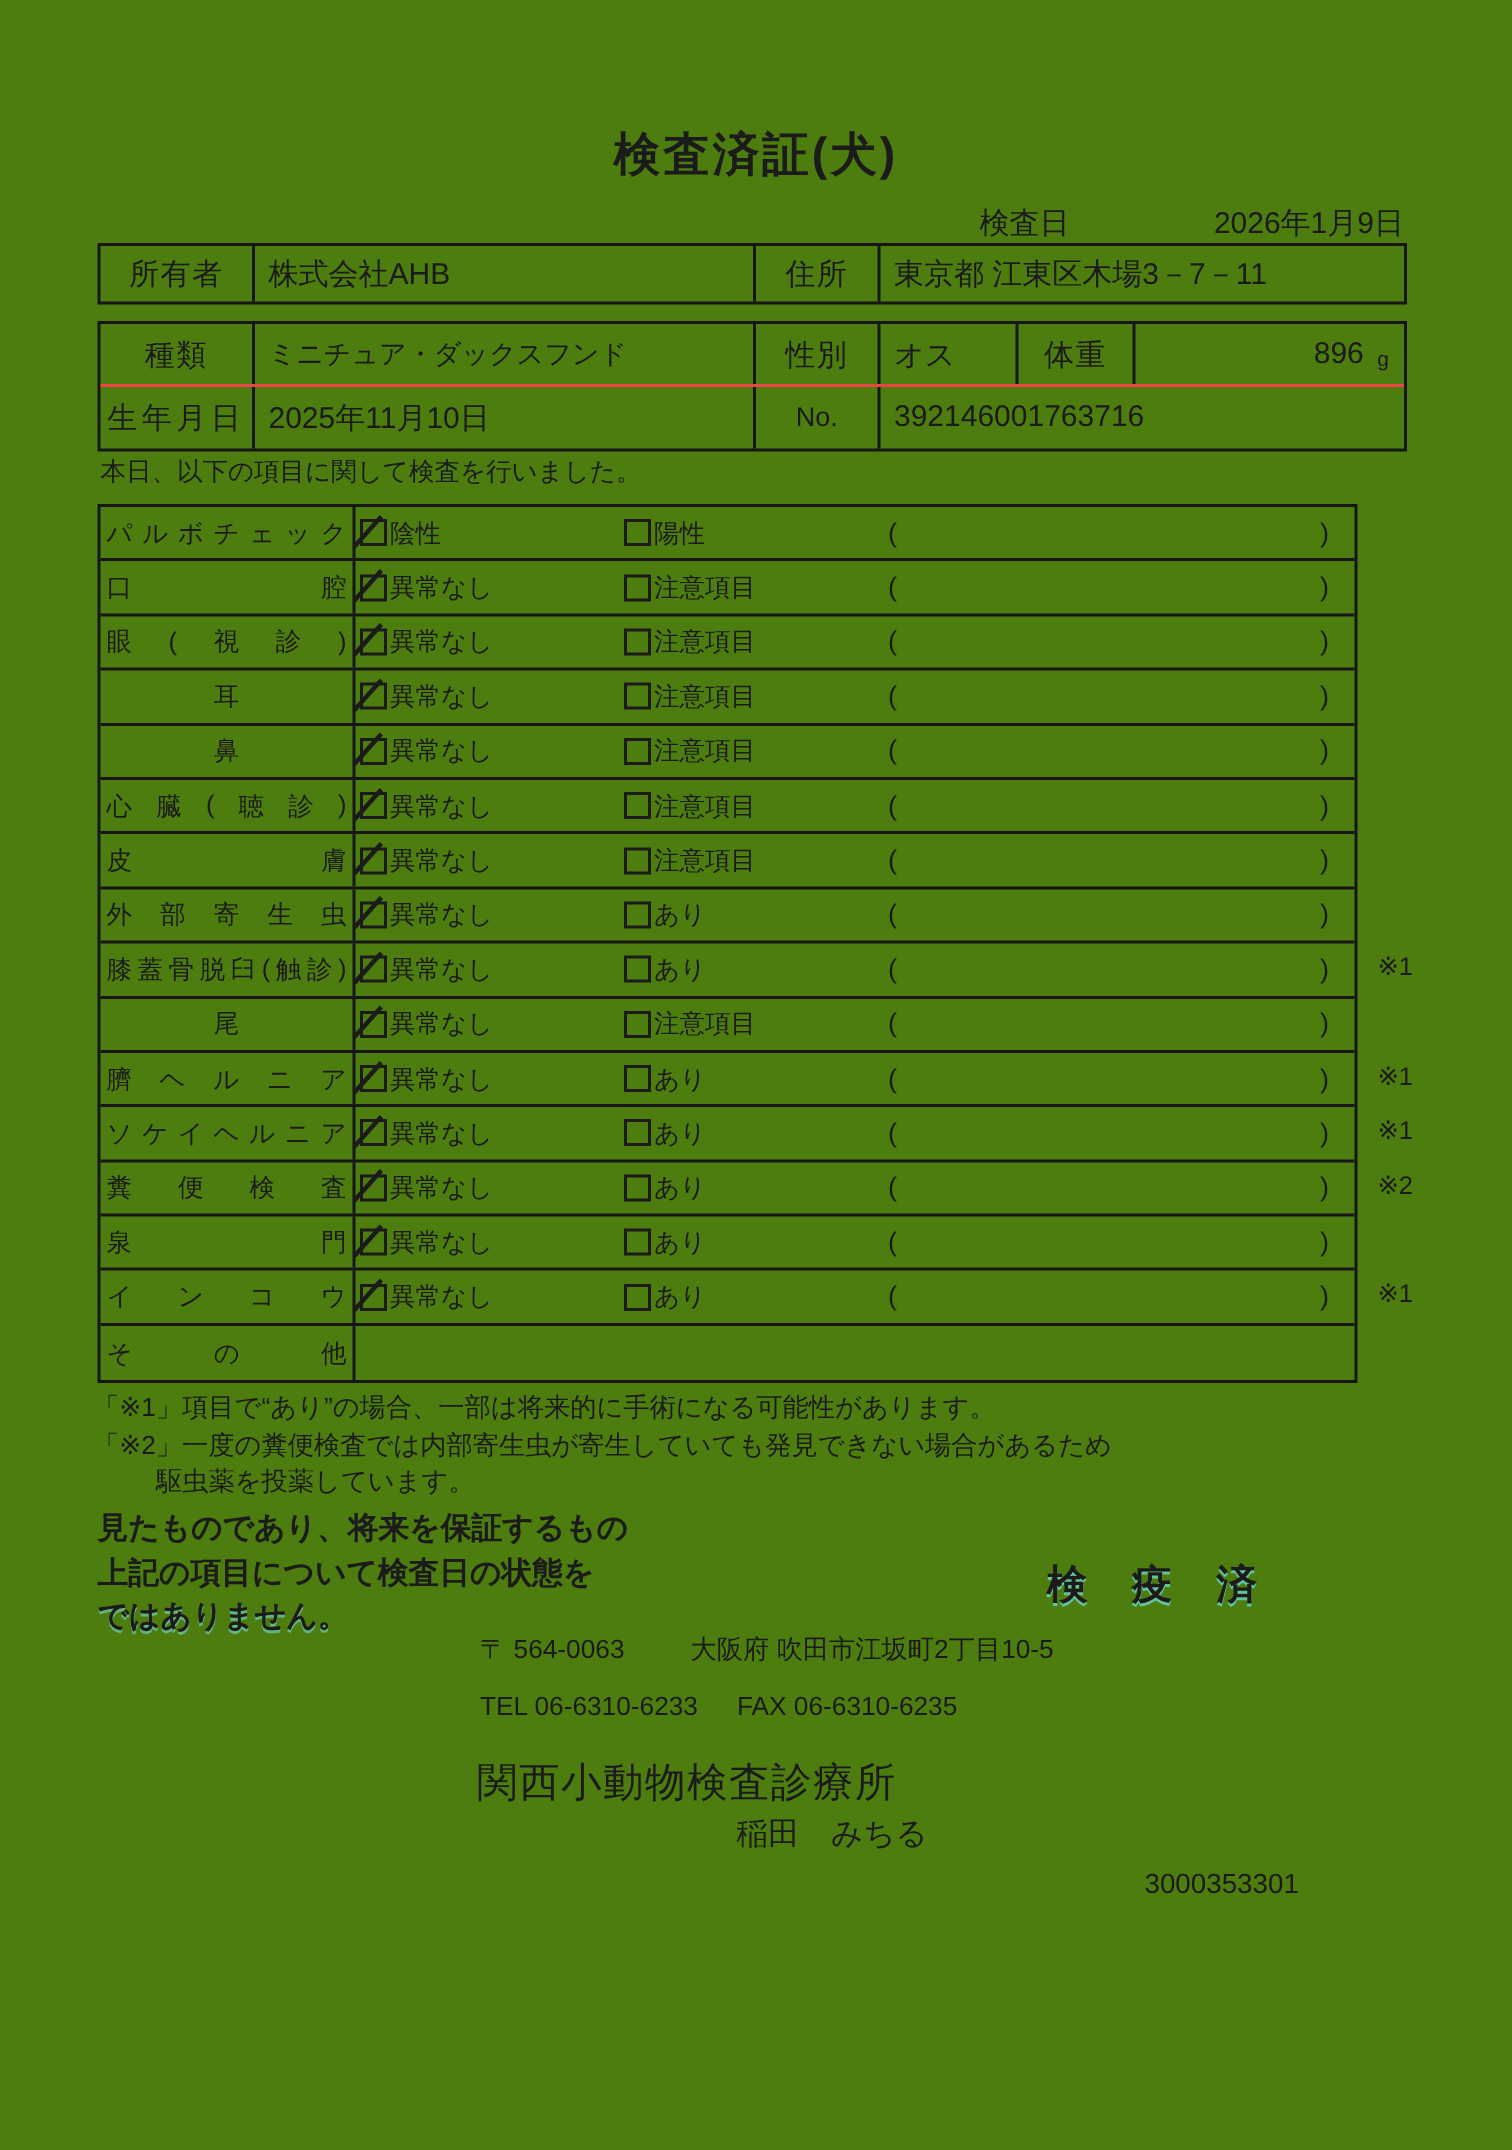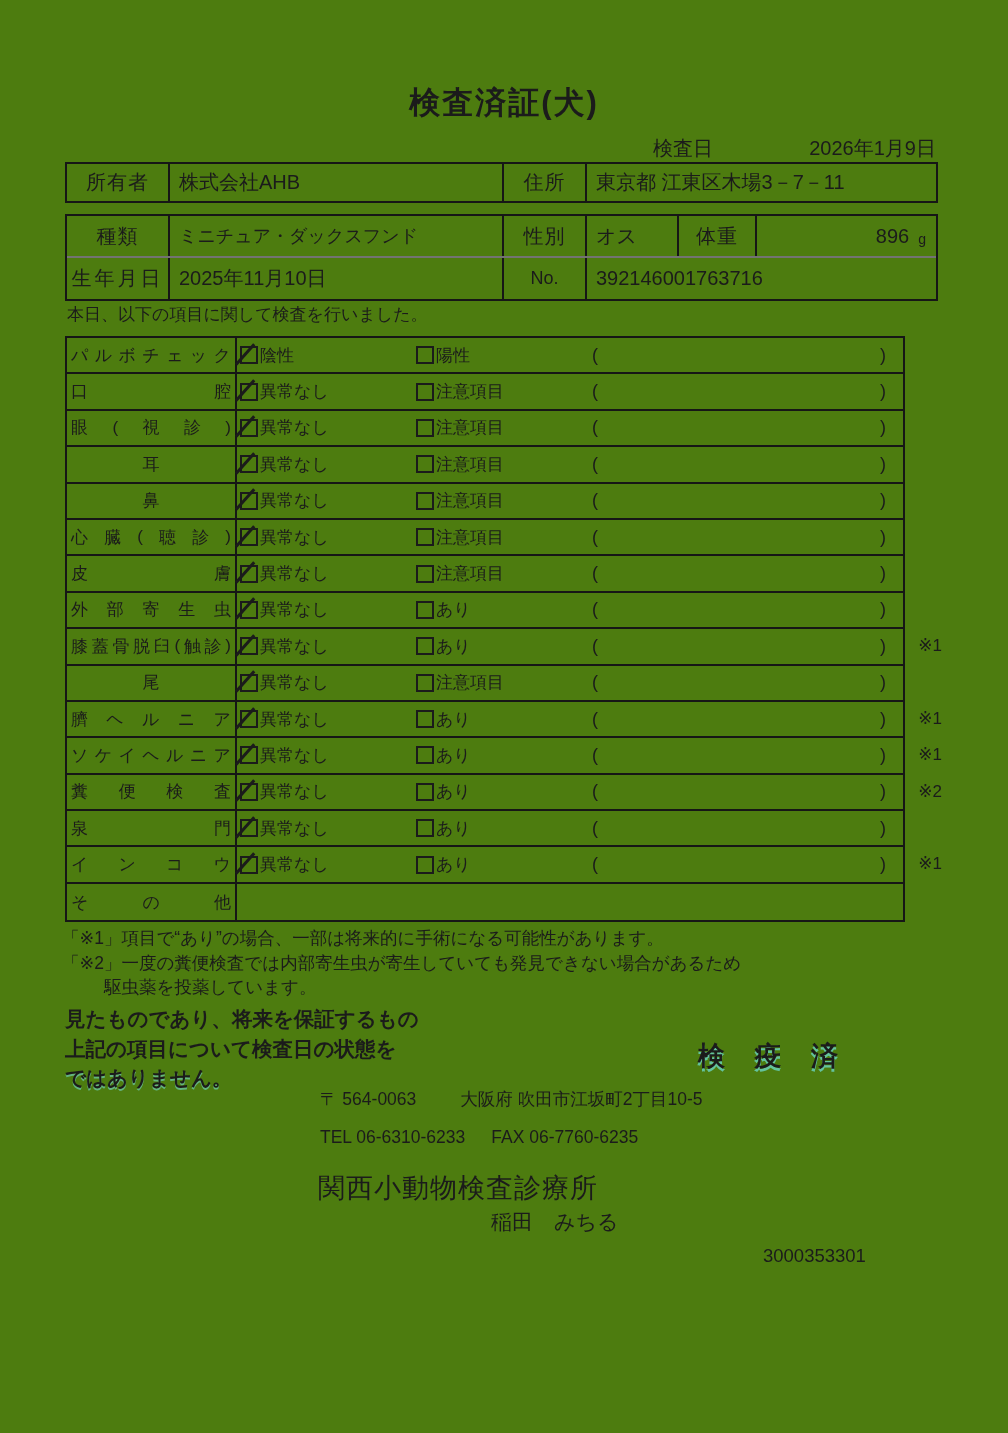--- a/index.html
+++ b/index.html
@@ -17,21 +17,21 @@
     text-align:center;font-size:31px;font-weight:700;letter-spacing:2px;
   }
   .date-row{position:absolute;top:135px;left:65px;width:873px;height:26px;}
   .date-label{position:absolute;left:588px;top:0;font-size:20px;font-weight:500;text-align:right;}
   .date-value{position:absolute;right:2px;top:0;font-size:20px;font-weight:500;}
   
   .hdr-table{
     position:absolute;left:65px;width:873px;
     border:2.5px solid #161616;box-sizing:border-box;
   }
-  .hdr-table .trow{display:flex;height:37px;border-bottom:2px solid #737373;}
+  .hdr-table .trow{display:flex;height:37px;border-bottom:2px solid #ef4444;}
   .hdr-table .trow:last-child{border-bottom:none;}
   .tcell{
     display:flex;align-items:center;box-sizing:border-box;
     border-right:2px solid #161616;font-size:20px;overflow:hidden;white-space:nowrap;
   }
   .tcell:last-child{border-right:none;}
   .tcell.lab{justify-content:center;font-weight:500;letter-spacing:1px;}
   .tcell.val{padding-left:9px;}
   .w-lab1{width:103px;flex:none;}
   .w-val1{width:334px;flex:none;}
@@ -534,20 +534,20 @@
 
   <div class="stamp">検 疫 済</div>
 
   <div class="postal-line">
     <span>〒 564-0063</span>
     <span>大阪府 吹田市江坂町2丁目10-5</span>
   </div>
 
   <div class="tel-line">
     <span>TEL 06-6310-6233</span>
-    <span>FAX 06-7760-6235</span>
+    <span>FAX 06-6310-6235</span>
   </div>
 
   <div class="clinic-name">関西小動物検査診療所</div>
   <div class="examiner">稲田　みちる</div>
   <div class="doc-code">3000353301</div>
 
 </div>
 
 </body></html>

